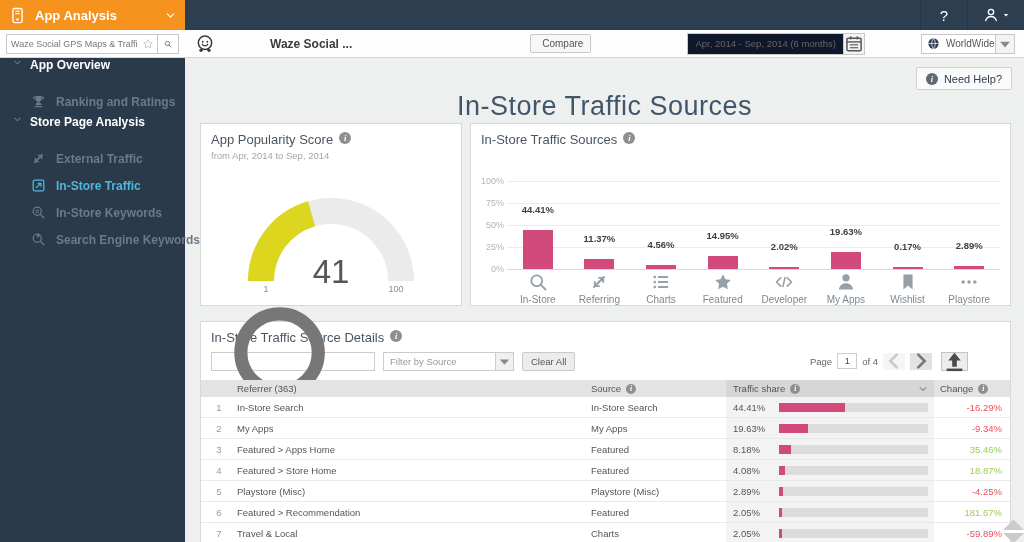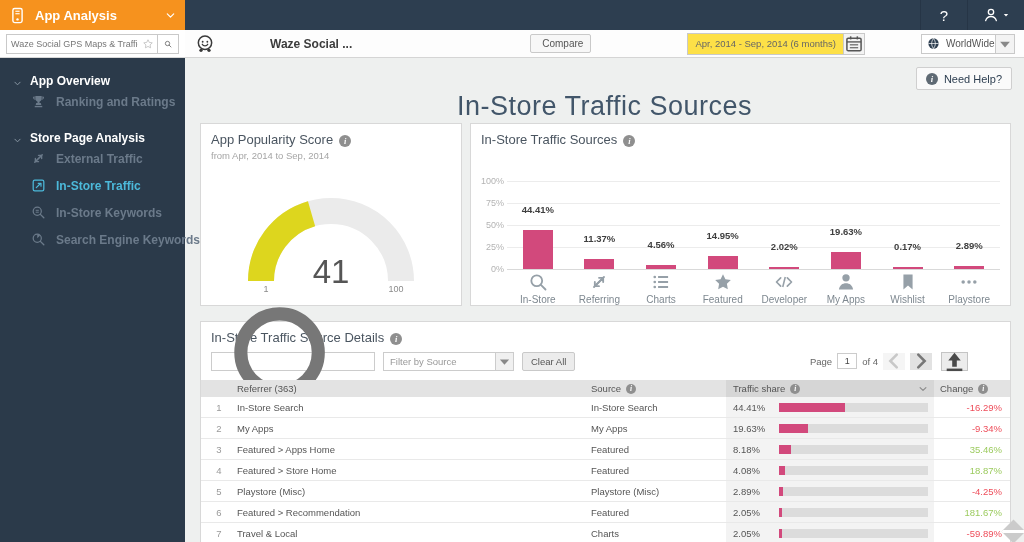--- a/index.html
+++ b/index.html
@@ -19,21 +19,21 @@
   .appsearch-input{flex:1;height:20px;border:1px solid #c9c9c9;display:flex;align-items:center;
     box-sizing:border-box;background:#fff;min-width:0;}
   .appsearch-field{border:none;outline:none;font-size:9px;color:#777;flex:1;padding:0 4px;
     font-family:inherit;min-width:0;background:transparent;}
   .star-ic{width:12px;height:12px;color:#c4c4c4;flex:none;margin-right:3px;}
   .qbtn{width:21px;height:20px;border:1px solid #c9c9c9;border-left:none;display:flex;align-items:center;
     justify-content:center;color:#555;background:#fff;flex:none;}
   .qbtn svg{width:12px;height:12px;}
 
   .sidenav{position:absolute;left:0;top:58px;width:185px;}
-  .side-section-head{display:flex;align-items:flex-end;height:30px;padding-left:13px;color:#fff;cursor:pointer;}
+  .side-section-head{display:flex;align-items:flex-start;height:30px;padding-left:13px;color:#fff;cursor:pointer;}
   .side-chev{width:9px;height:9px;color:#8a97a5;flex:none;}
   .side-section-label{font-size:12px;font-weight:bold;margin-left:8px;}
   .side-item{display:flex;align-items:center;height:27px;padding-left:31px;color:#6b7a8a;cursor:pointer;}
   .side-item.active{color:#4cb9da;}
   .side-icon{width:15px;height:15px;flex:none;}
   .side-label{font-size:12px;font-weight:600;margin-left:10px;white-space:nowrap;}
 
   
   .topbar{position:absolute;left:185px;top:0;width:839px;height:30px;background:#2d3e50;display:flex;
     justify-content:flex-end;align-items:stretch;}
@@ -47,21 +47,21 @@
   .toolbar{position:absolute;left:185px;top:30px;width:839px;height:28px;background:#fdfdfd;
     border-bottom:1px solid #d5d5d5;display:flex;align-items:center;box-sizing:border-box;padding:0 10px;gap:48px;}
   .waze-ic{width:20px;height:20px;flex:none;}
   .app-name{font-size:12px;font-weight:bold;color:#3c3c3c;margin-left:7px;white-space:nowrap;}
   .tb-div{width:1px;height:18px;background:#ddd;margin:0 11px;}
   .play-ic{width:15px;height:15px;}
   .compare-btn{margin-left:12px;height:19px;border:1px solid #c9c9c9;background:#f7f7f7;display:flex;
     align-items:center;gap:4px;padding:0 7px;font-size:10px;color:#555;border-radius:2px;cursor:pointer;}
   .compare-btn svg{width:11px;height:11px;color:#4a4a4a;}
   .tb-spacer{flex:1;}
-  .datebox{height:20px;border:1px solid #c9c9c9;background:#fde047;display:flex;align-items:stretch;cursor:pointer;}
+  .datebox{height:20px;border:1px solid #c9c9c9;background:#0f172a;display:flex;align-items:stretch;cursor:pointer;}
   .datebox-text{font-size:9.5px;color:#666;padding:0 7px;display:flex;align-items:center;white-space:nowrap;}
   .datebox-btn{width:20px;border-left:1px solid #c9c9c9;display:flex;align-items:center;justify-content:center;
     color:#555;background:#f3f3f3;}
   .datebox-btn svg{width:13px;height:13px;}
   .regionbox{width:144px;height:20px;border:1px solid #c9c9c9;background:#fff;display:flex;align-items:center;
     margin-left:8px;box-sizing:border-box;cursor:pointer;}
   .region-globe{width:13px;height:13px;color:#2d3e50;margin-left:5px;flex:none;}
   .region-text{font-size:10px;color:#555;margin-left:6px;flex:1;}
   .region-btn{width:18px;height:18px;border-left:1px solid #c9c9c9;background:#f3f3f3;display:flex;
     align-items:center;justify-content:center;color:#888;flex:none;}
@@ -71,21 +71,21 @@
   .main{position:absolute;left:185px;top:58px;width:839px;height:484px;}
   .need-help{position:absolute;top:9px;right:12px;height:23px;background:#fafafa;border:1px solid #cfcfcf;
     display:flex;align-items:center;gap:6px;padding:0 9px;font-size:11px;color:#2d3e50;border-radius:2px;cursor:pointer;}
   .page-title{position:absolute;top:15px;left:0;width:100%;text-align:center;font-size:27px;font-weight:300;
     color:#42566a;letter-spacing:.5px;}
 
   .panel{position:absolute;background:#fff;border:1px solid #d8d8d8;box-sizing:border-box;}
   #popularity-panel{left:15px;top:65px;width:262px;height:183px;}
   #chart-panel{left:285px;top:65px;width:541px;height:183px;}
   #details-panel{left:15px;top:263px;width:811px;height:232px;}
-  .panel-title-row{display:flex;align-items:flex-end;gap:6px;padding:8px 0 0 10px;}
+  .panel-title-row{display:flex;align-items:flex-start;gap:6px;padding:8px 0 0 10px;}
   .panel-title{font-size:13px;color:#4a5560;}
   .info-dot{width:12px;height:12px;border-radius:50%;background:#8f8f8f;color:#fff;font-size:8.5px;
     font-weight:bold;font-style:italic;display:inline-flex;align-items:center;justify-content:center;
     font-family:"Liberation Serif",serif;flex:none;}
   .info-dot::after{content:"i";}
   .info-dot.dark{background:#5f6a74;}
   .info-dot.sm{width:10px;height:10px;font-size:7.5px;}
 
   .pop-sub{font-size:9.5px;color:#a5a5a5;padding:3px 0 0 10px;}
   .gauge-wrap{position:absolute;left:50%;transform:translateX(-50%);top:62px;width:190px;height:108px;}

